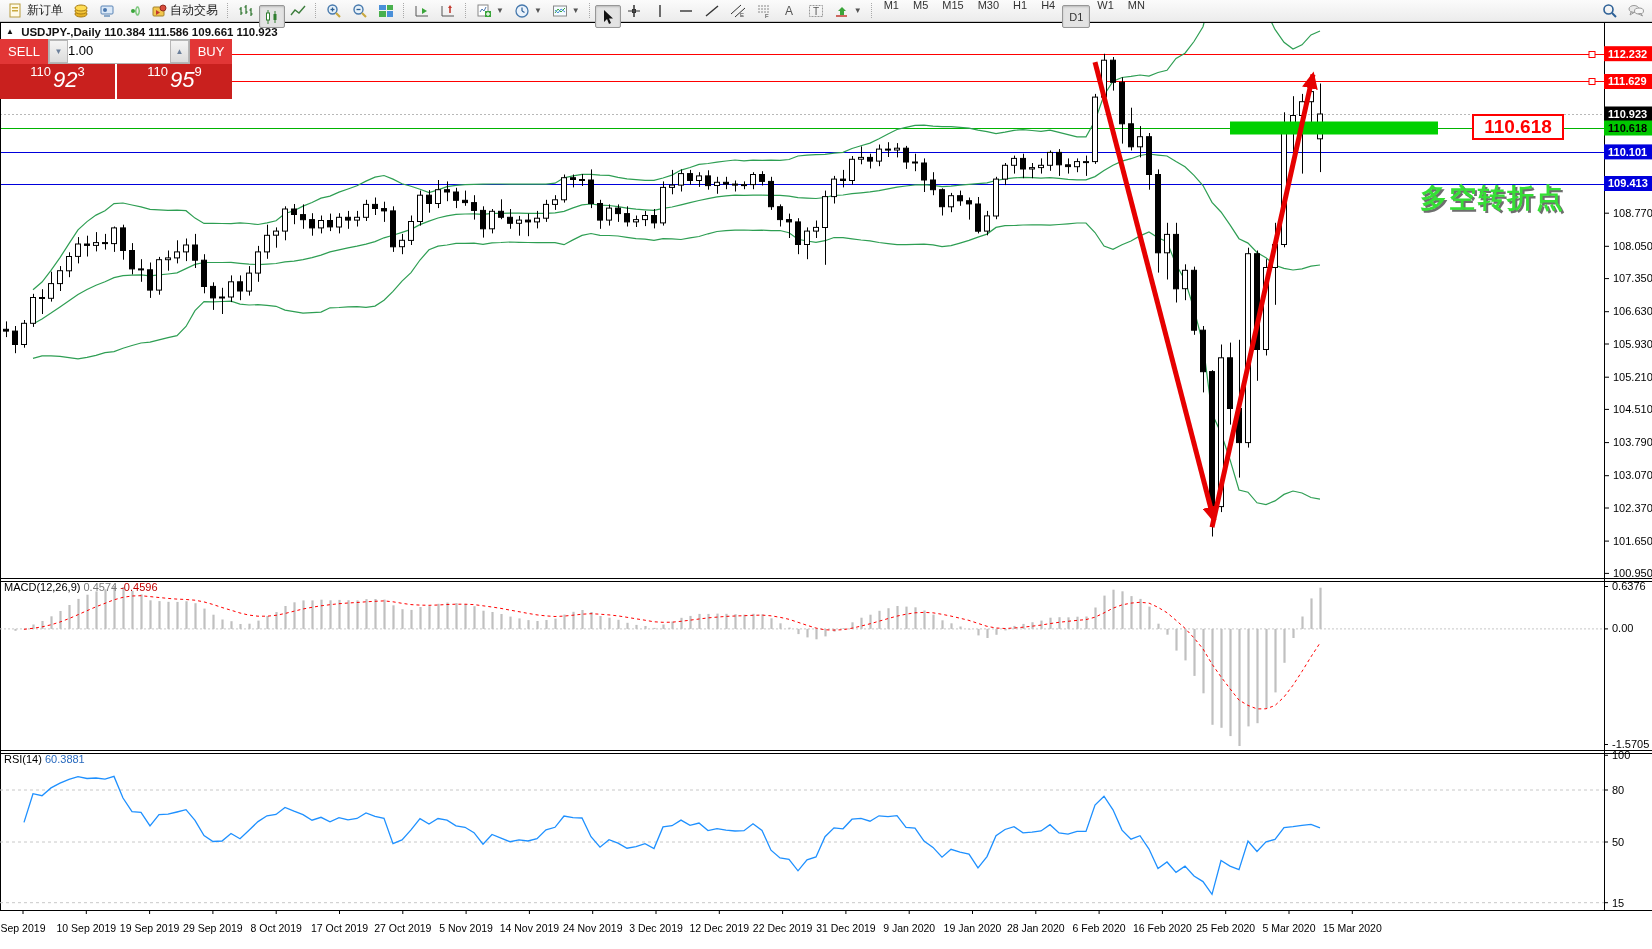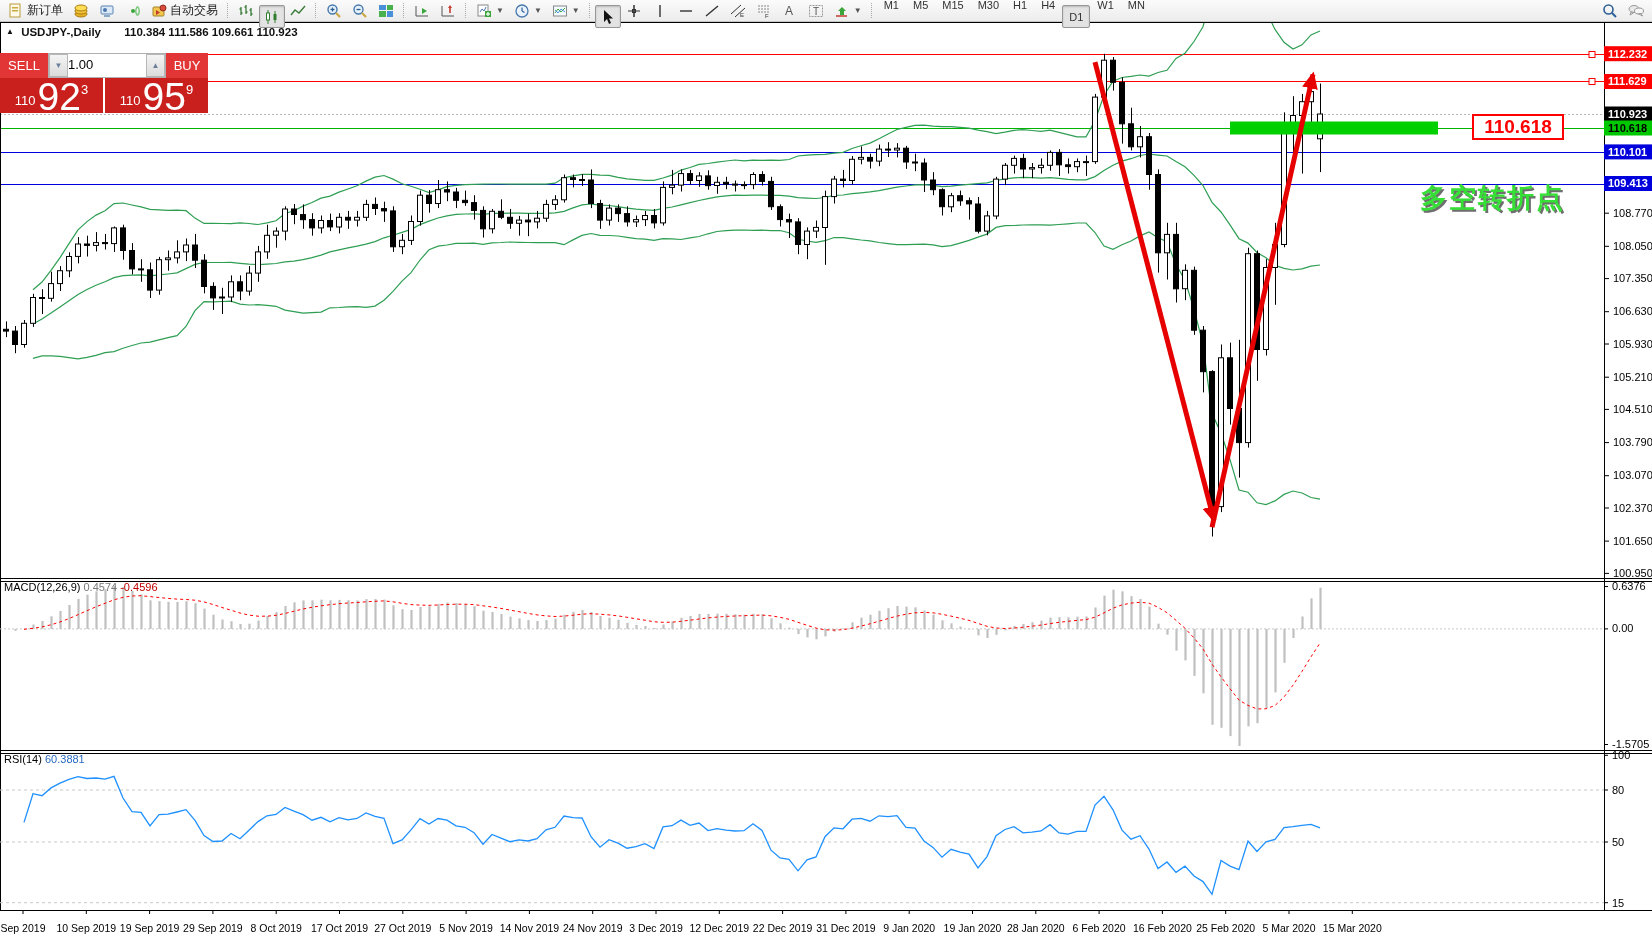--- a/index.html
+++ b/index.html
@@ -13,37 +13,37 @@
   .tbtn.active{border-color:#979797;background:#e3e3e3;box-shadow:inset 0 1px 2px rgba(0,0,0,.18);margin-top:12px;}
   .tf{font-size:11px;padding:0 6px;color:#333;}
   .tsep{width:1px;height:15px;border-left:1px dotted #a9a9a9;margin:0 4px;}
   .caret{font-size:8px;color:#555;margin-left:1px;}
   .spacer{flex:1;}
   .ticon{width:16px;height:16px;display:block;}
 
   
   .chart-title{position:absolute;left:6px;top:26px;z-index:20;font-size:11.5px;font-weight:700;color:#111;}
   .chart-title .tri{font-size:8px;vertical-align:2px;margin-right:4px;}
-  .chart-title .vals{font-weight:700;margin-left:20px;}
+  .chart-title .vals{font-weight:700;margin-left:0;}
 
   
-  .trade-widget{position:absolute;left:0;top:53px;width:208px;z-index:30;}
+  .trade-widget{position:absolute;left:0;top:39px;width:232px;z-index:30;}
   .tw-top{display:flex;height:25px;align-items:stretch;}
   .sell-btn,.buy-btn{background:#e23636;color:#fff;font-size:13px;display:flex;align-items:center;
     justify-content:center;border:none;cursor:pointer;}
   .sell-btn{width:48px;}
   .buy-btn{width:42px;text-align:center;}
   .vol{display:flex;flex:1;background:#fff;border:1px solid #b0b0b0;box-sizing:border-box;}
   .vol-btn{width:19px;background:linear-gradient(#f4f4f4,#dcdcdc);color:#6b7f9a;font-size:8px;display:flex;
     align-items:center;justify-content:center;border:1px solid #b7b7b7;cursor:pointer;}
   .vol-val{flex:1;padding-right:6px;font-size:13px;line-height:22px;color:#000;}
   .tw-prices{display:flex;height:35px;background:#fff;gap:2px;}
-  .px{background:#c9201e;color:#fff;flex:1;display:flex;align-items:flex-end;justify-content:center;padding-bottom:1px;cursor:pointer;}
+  .px{background:#c9201e;color:#fff;flex:1;display:flex;justify-content:center;padding-bottom:1px;cursor:pointer;}
   .px-small{font-size:13px;margin:0 2px 4px 0;}
-  .px-big{font-size:39px;line-height:31px;}
+  .px-big{font-size:22px;line-height:31px;font-style:italic;}
   .px-sup{font-size:13px;margin-bottom:15px;}
 
   
   .cn-note{position:absolute;left:1420px;top:180px;z-index:15;font-size:27px;font-weight:700;color:#35df35;
     text-shadow:2px 2px 0 #6e6e6e;letter-spacing:2px;}
   .level-box{position:absolute;left:1472px;top:114px;width:88px;height:22px;border:2px solid #ff0000;background:#fff;
     color:#ff0000;font-size:19px;font-weight:700;display:flex;align-items:center;justify-content:center;z-index:15;}
 
   svg#chart-svg{position:absolute;left:0;top:0;z-index:1;}
   svg text{font-family:"Liberation Sans",sans-serif;}

